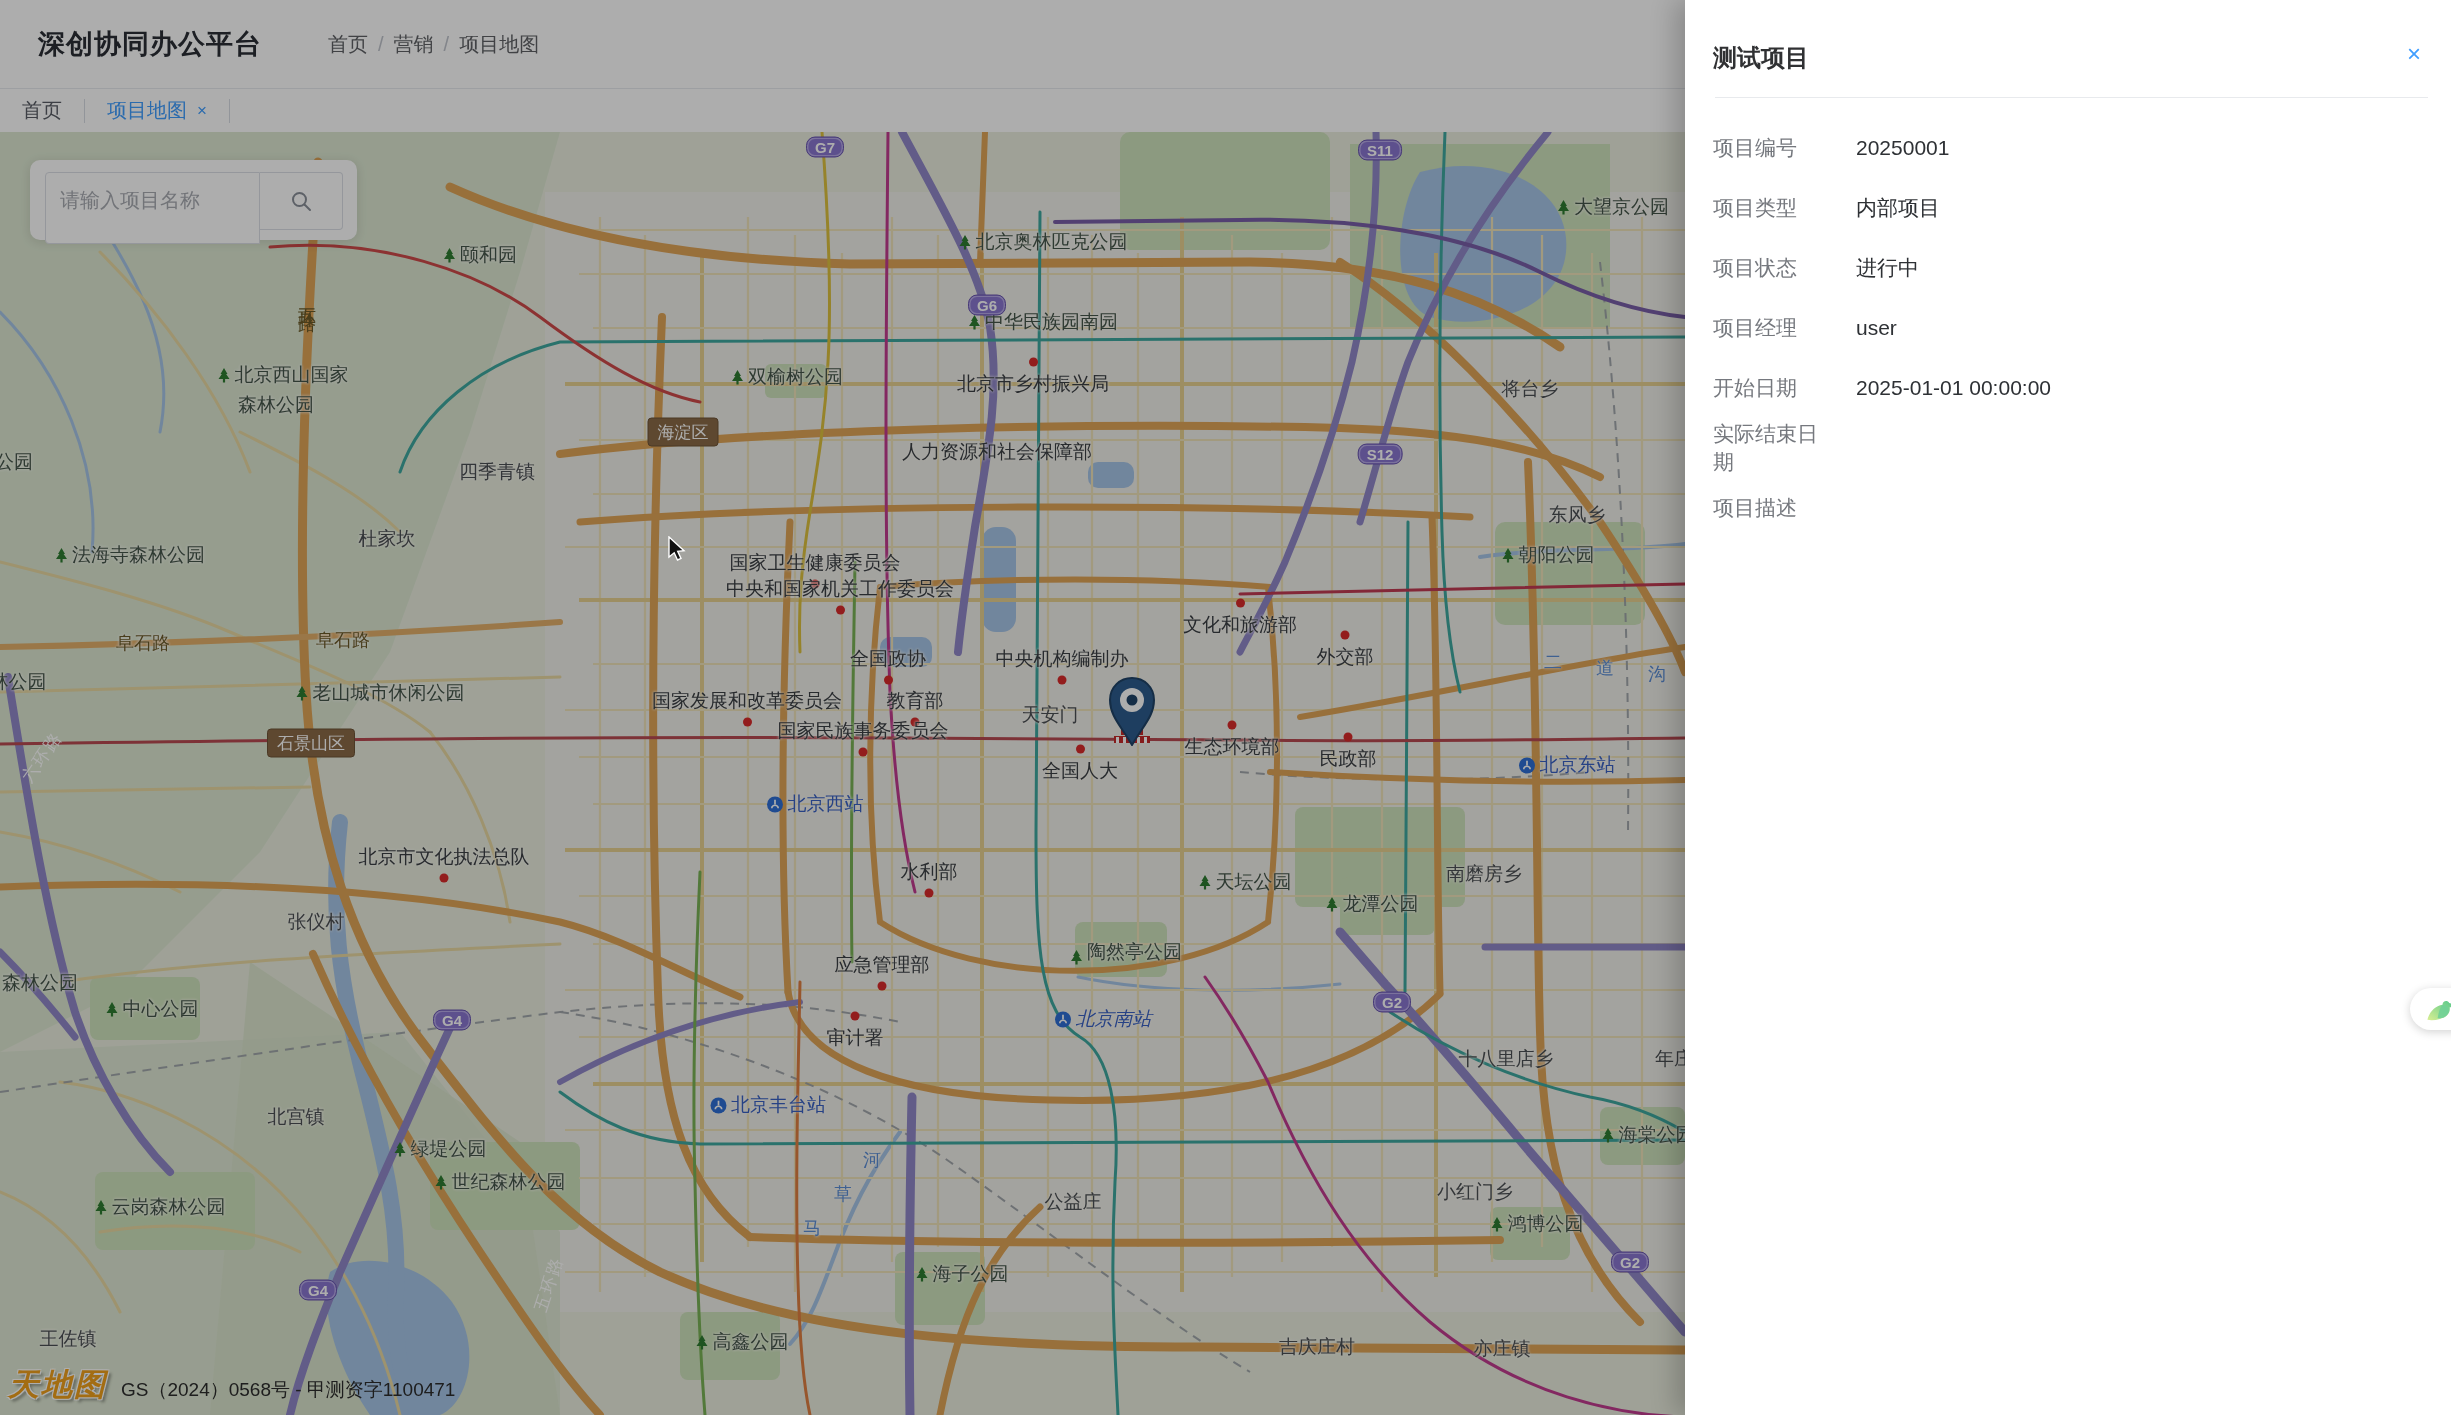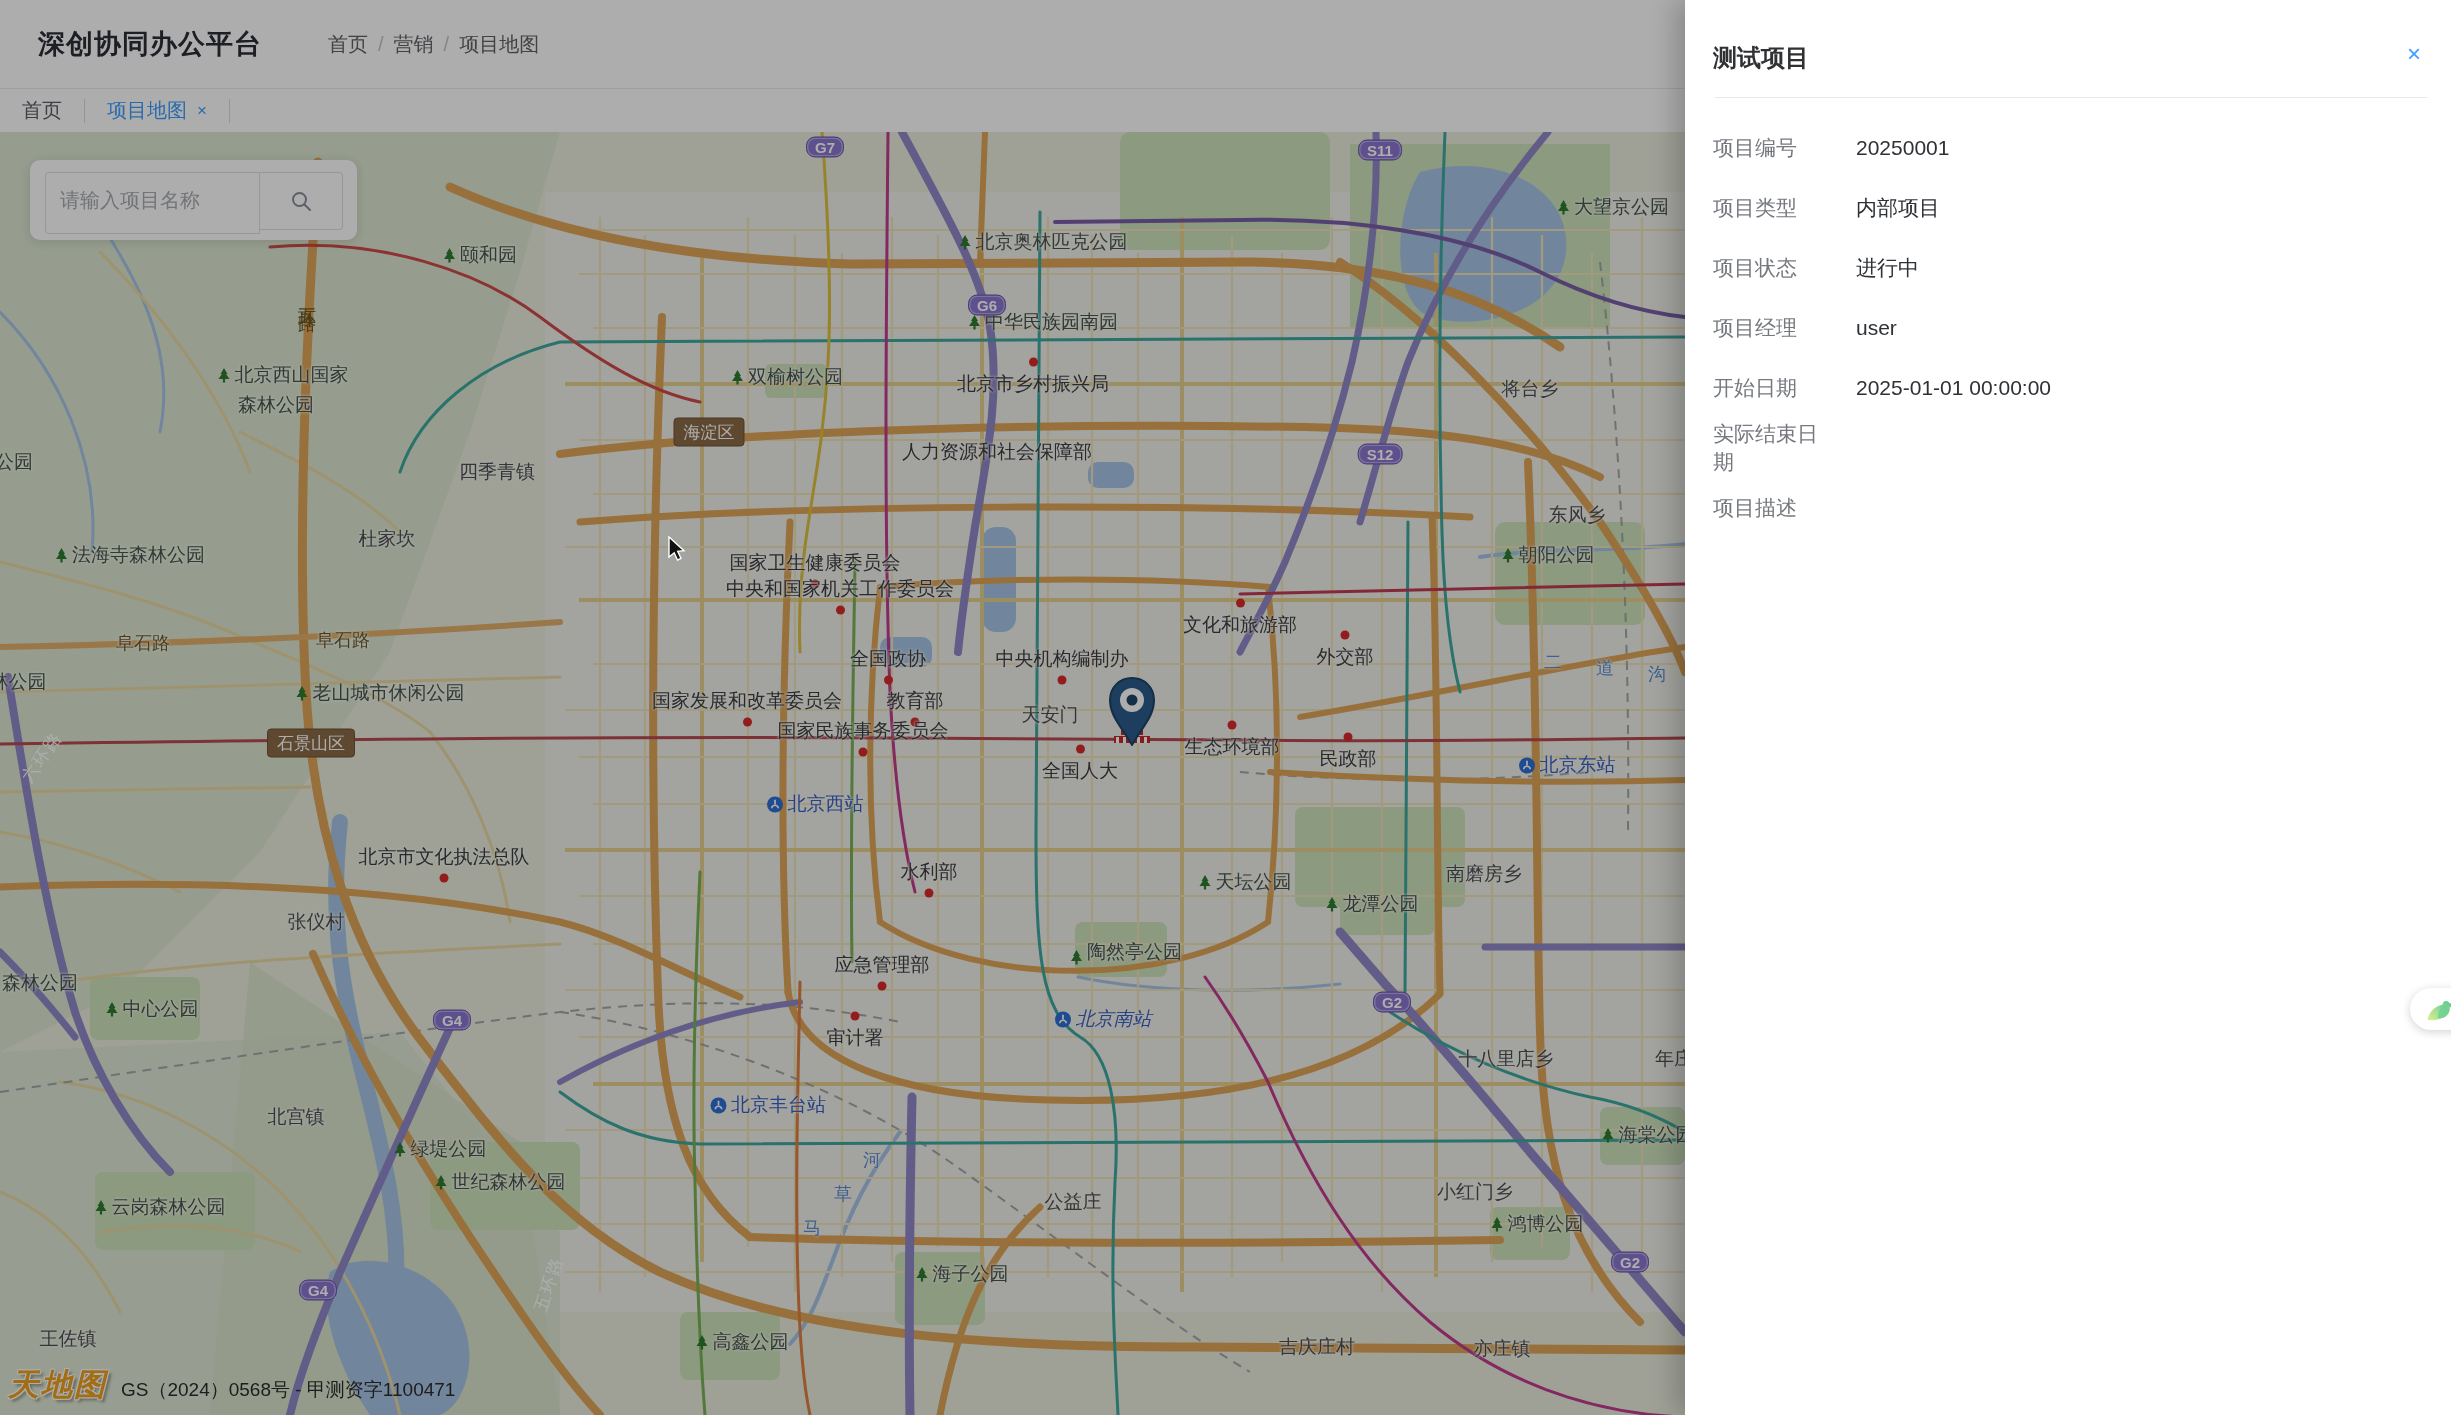--- a/index.html
+++ b/index.html
@@ -44,21 +44,21 @@
   .district{position:absolute;transform:translate(-50%,-50%);background:#8b6b48;color:#fff;
           font-size:17px;padding:2px 9px;border-radius:4px;border:1px solid #6e5437;}
   .pin{position:absolute;}
   .gate{position:absolute;}
 
   
   .search-card{position:absolute;left:30px;top:28px;width:327px;height:80px;background:#fff;
         border-radius:10px;box-shadow:0 2px 12px rgba(0,0,0,.12);z-index:10;}
   .search-row{position:absolute;left:15px;top:12px;display:flex;}
   .search-row input{width:199px;height:54px;border:1px solid #dcdfe6;border-radius:4px 0 0 4px;
-        padding:0 0 6px 14px;font-size:20px;color:#333;outline:none;background:#fff;
+        padding:0 0 16px 14px;font-size:20px;color:#333;outline:none;background:#fff;
         font-family:"Liberation Sans","DejaVu Sans",sans-serif;}
   .search-row input::placeholder{color:#a8abb2;}
   .search-btn{width:82px;height:56px;border:1px solid #dcdfe6;border-left:none;
         border-radius:0 4px 4px 0;background:#fff;display:flex;align-items:center;justify-content:center;cursor:pointer;}
 
   
   .attr{position:absolute;left:8px;top:1232px;z-index:10;display:flex;align-items:flex-end;}
   .attr-logo{font-size:31px;font-weight:bold;font-style:italic;color:#f0a11c;letter-spacing:2px;
         text-shadow:1px 1px 0 #fff,-1px -1px 0 #fff,1px -1px 0 #fff,-1px 1px 0 #fff,3px 3px 3px rgba(0,0,0,.35);}
   .attr-text{font-size:19px;color:#2d2d2d;margin-left:14px;margin-bottom:3px;}
@@ -591,21 +591,21 @@
           <span>五环路</span>
         </div>
         <div class="shield" style="left: 825px; top: 15px;">G7</div>
         <div class="shield" style="left: 987px; top: 173px;">G6</div>
         <div class="shield" style="left: 1380px; top: 18px;">S11</div>
         <div class="shield" style="left: 1380px; top: 322px;">S12</div>
         <div class="shield" style="left: 452px; top: 888px;">G4</div>
         <div class="shield" style="left: 318px; top: 1158px;">G4</div>
         <div class="shield" style="left: 1392px; top: 870px;">G2</div>
         <div class="shield" style="left: 1630px; top: 1130px;">G2</div>
-        <div class="district" style="left: 709px; top: 300px;">海淀区</div>
+        <div class="district" style="left: 683px; top: 300px;">海淀区</div>
         <div class="district" style="left: 311px; top: 611px;">石景山区</div>
       </div>
 
     <svg class="gate" style="left:1108px;top:588px;" width="48" height="24" viewBox="0 0 48 24">
       <rect x="6" y="16" width="36" height="7" fill="#c52a2a"></rect>
       <rect x="13" y="9" width="22" height="6" fill="#c52a2a"></rect>
       <rect x="18" y="3" width="12" height="5" fill="#c52a2a"></rect>
       <rect x="8" y="17" width="3" height="6" fill="#fff"></rect>
         <rect x="15" y="17" width="3" height="6" fill="#fff"></rect>
       <rect x="22" y="17" width="3" height="6" fill="#fff"></rect>

